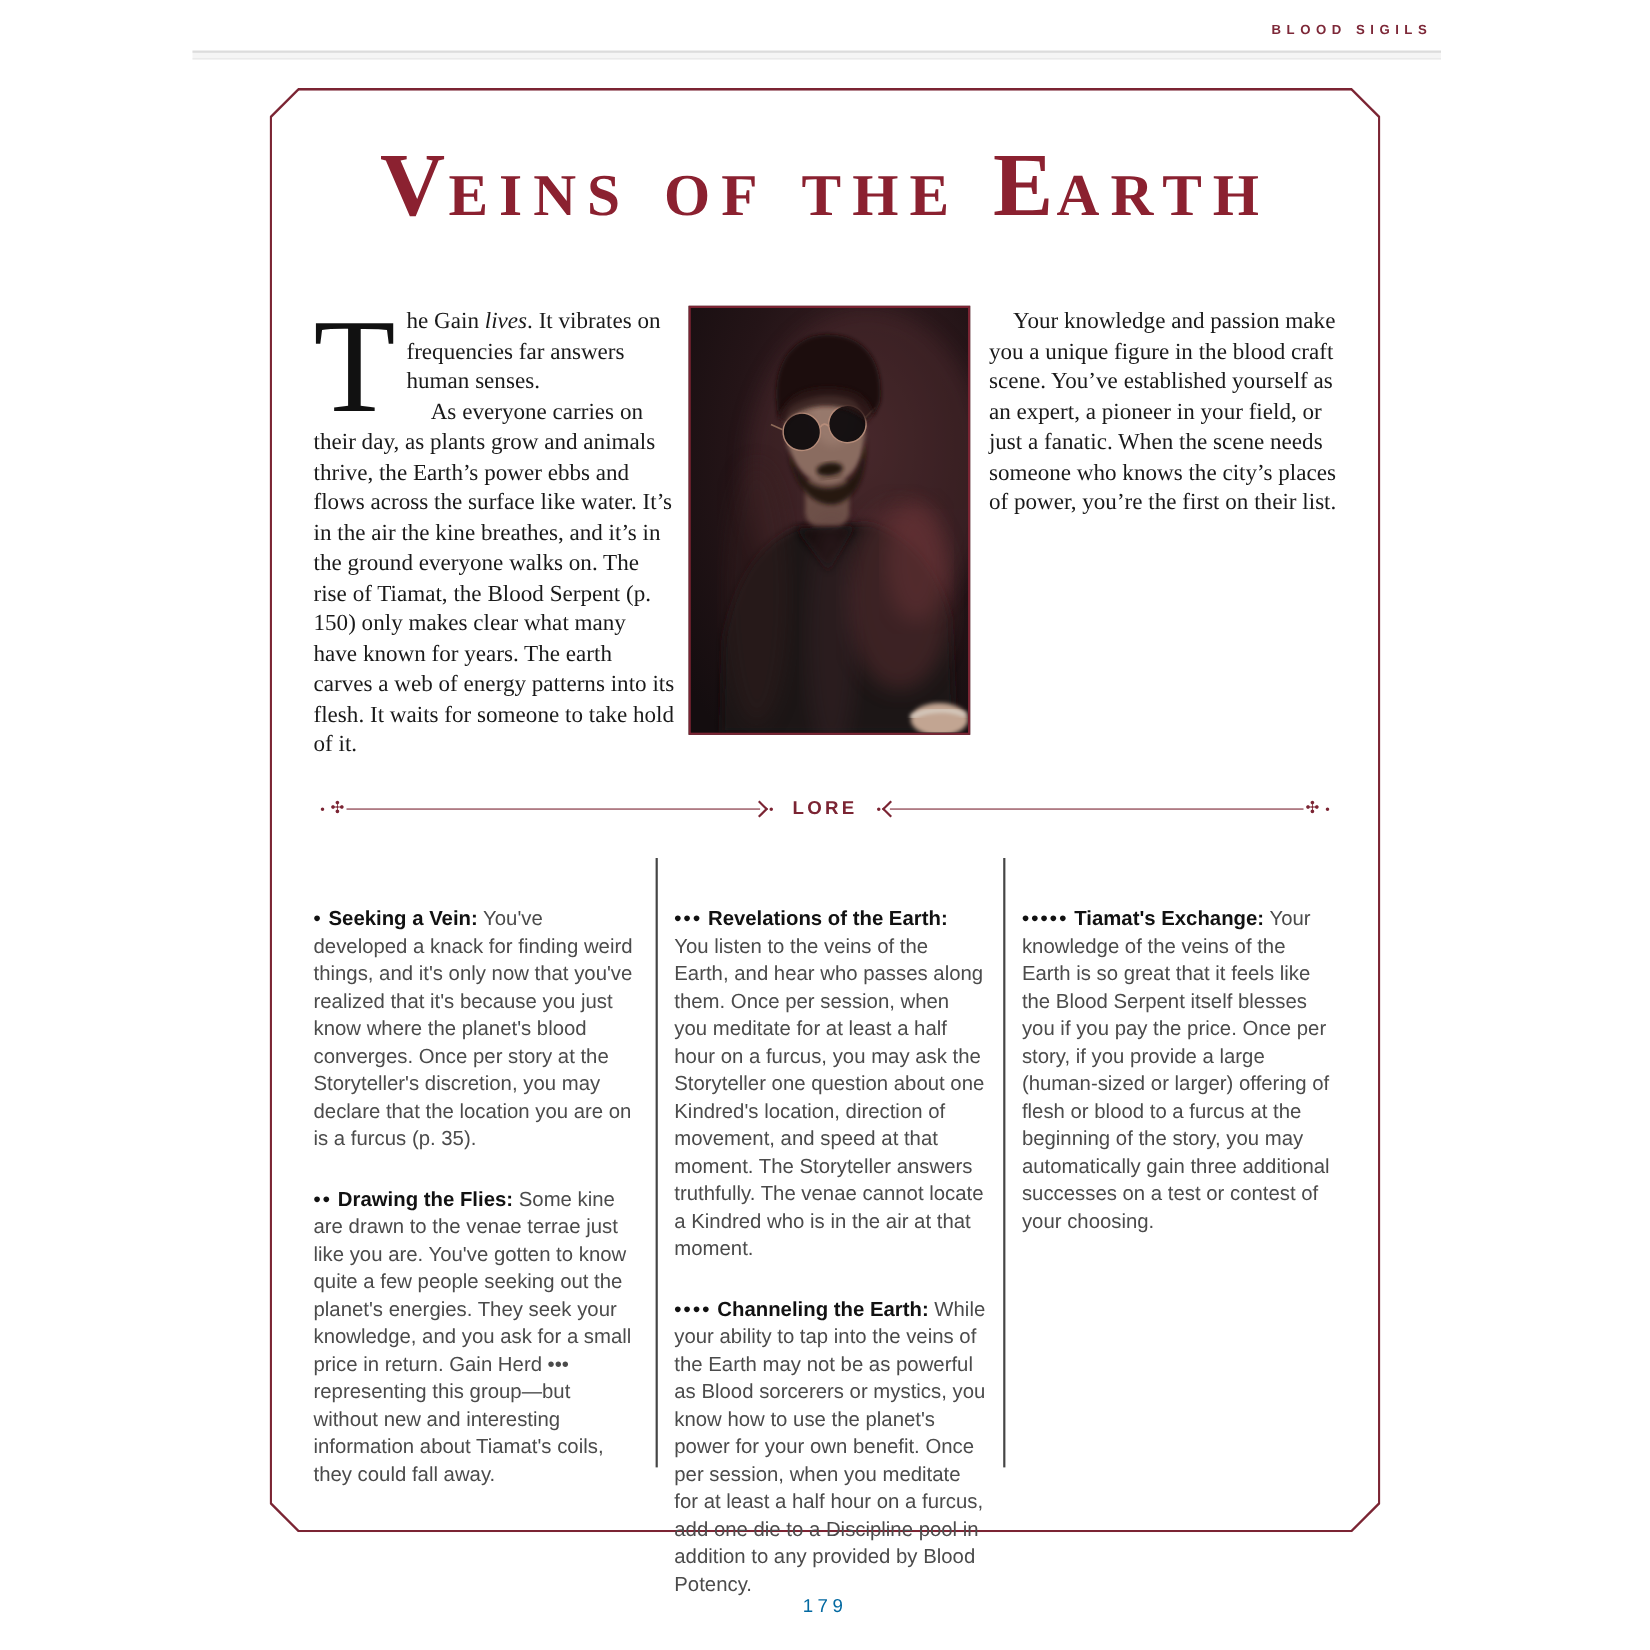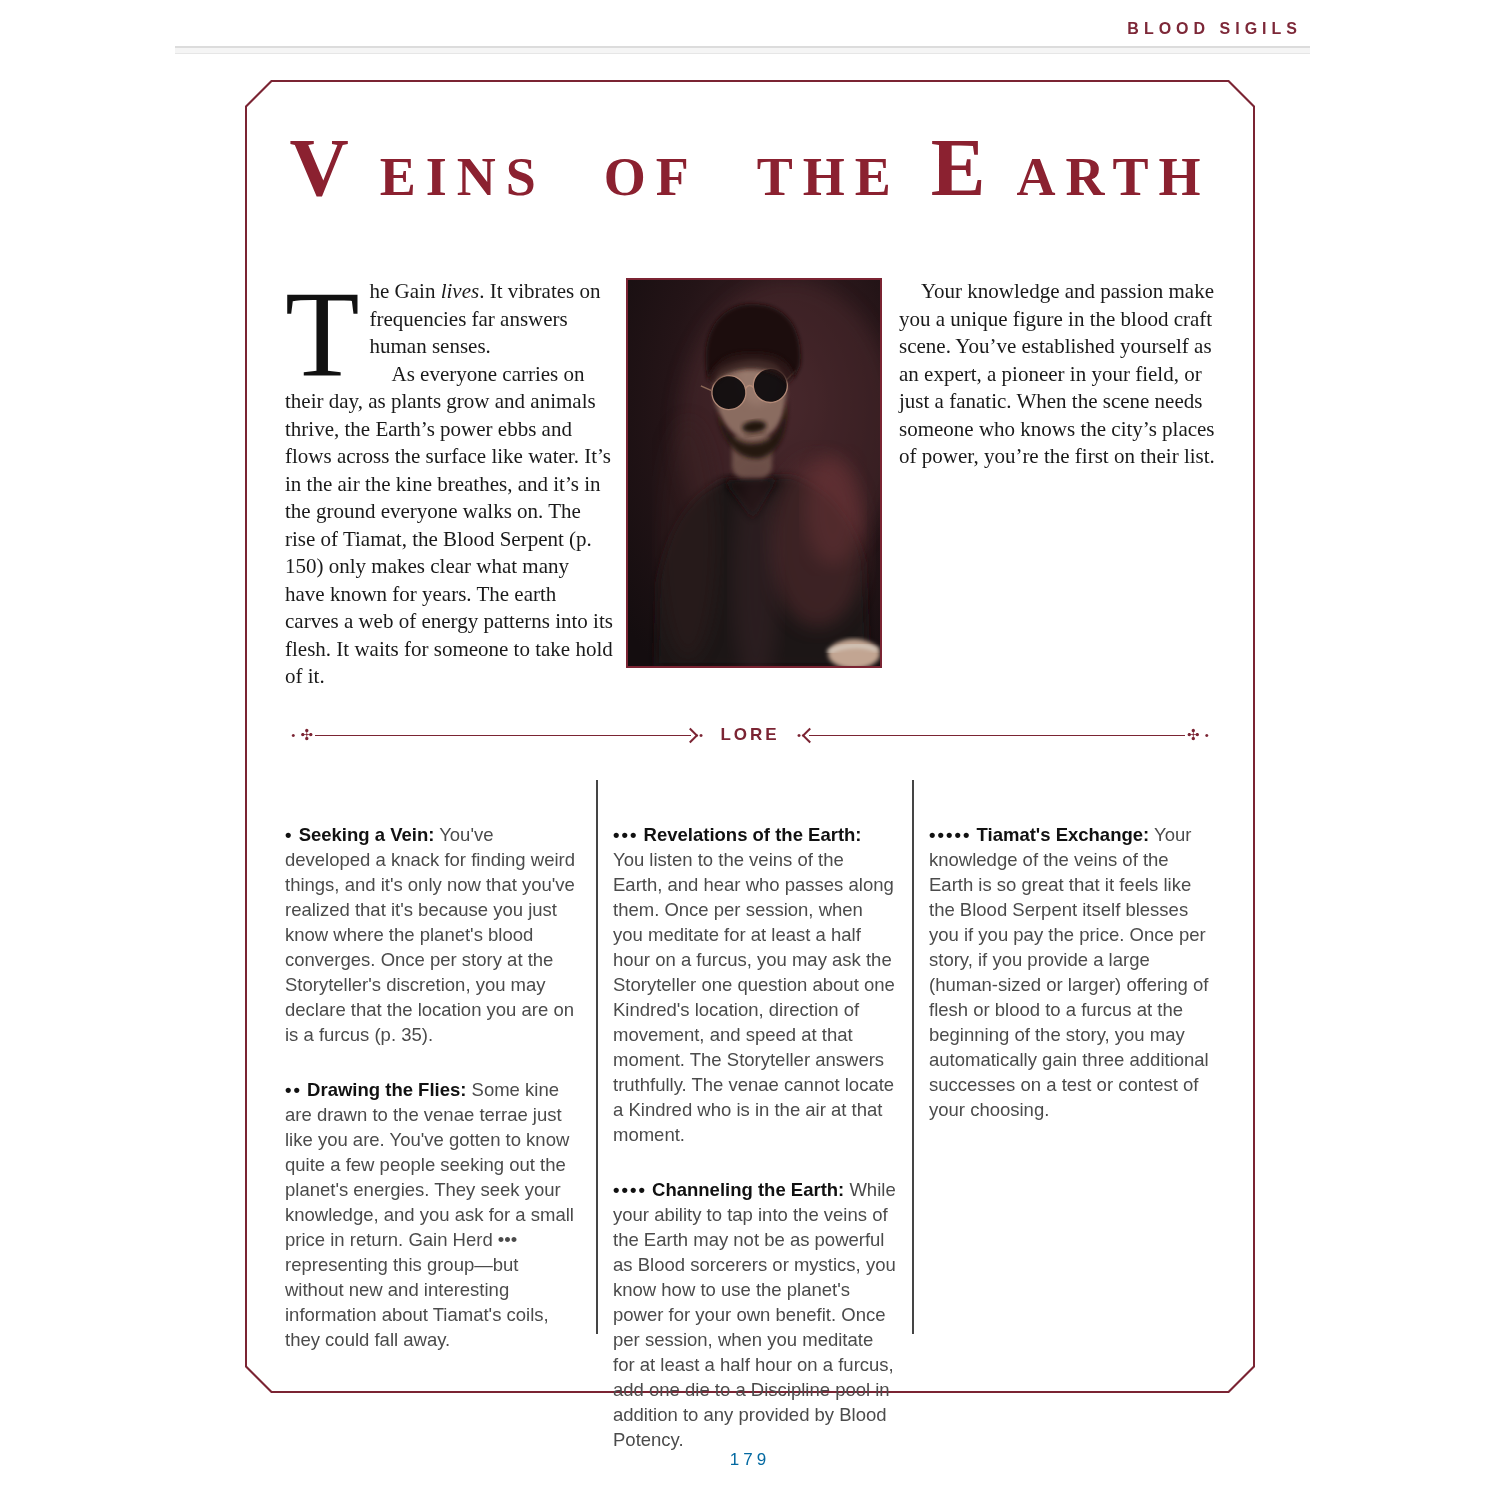--- a/index.html
+++ b/index.html
@@ -8,40 +8,40 @@
     font-family:"Liberation Serif", serif;color:#1a1a1a;overflow:hidden;
   }
   
   .top-rule{
     position:absolute;left:175px;top:46px;width:1135px;height:5px;
     border-top:2px solid #dcdcdc;border-bottom:1px solid #e6e6e6;background:#f5f5f5;
   }
   .book-header{
     position:absolute;top:20px;right:198px;
     font-family:"Liberation Sans", sans-serif;font-weight:bold;
-    font-size:16px;letter-spacing:5px;color:#7d2838;
+    font-size:12px;letter-spacing:5px;color:#7d2838;
   }
   
   .frame-outer{
     position:absolute;left:245px;top:80px;width:1010px;height:1313px;
     background:#7b2433;
     clip-path:polygon(26px 0,calc(100% - 26px) 0,100% 26px,100% calc(100% - 26px),calc(100% - 26px) 100%,26px 100%,0 calc(100% - 26px),0 26px);
   }
   .frame-inner{
     position:absolute;left:2px;top:2px;right:2px;bottom:2px;background:#ffffff;
     clip-path:polygon(25px 0,calc(100% - 25px) 0,100% 25px,100% calc(100% - 25px),calc(100% - 25px) 100%,25px 100%,0 calc(100% - 25px),0 25px);
   }
   
   .chapter-title{
     position:absolute;left:245px;top:106px;width:1010px;text-align:center;
     color:#8b2130;white-space:nowrap;
   }
   .chapter-title .word{display:inline-block;margin:0 15px;}
   .chapter-title .lead{font-size:82px;line-height:82px;letter-spacing:3px;}
-  .chapter-title .rest{font-size:54px;line-height:82px;letter-spacing:10px;text-transform:uppercase;margin-left:28px;}
+  .chapter-title .rest{font-size:54px;line-height:82px;letter-spacing:10px;text-transform:uppercase;}
   
   .intro-row{position:absolute;left:285px;top:278px;width:932px;display:flex;}
   .intro-left{width:328px;font-size:21px;line-height:27.5px;}
   .intro-left p{margin:0;}
   .intro-left p.cont{text-indent:22px;}
   .dropcap{
     float:left;font-size:122px;line-height:0.78;padding:8px 10px 0 0;
     color:#111;font-family:"Liberation Serif", serif;
   }
   .portrait-wrap{width:260px;margin:0 13px;}

